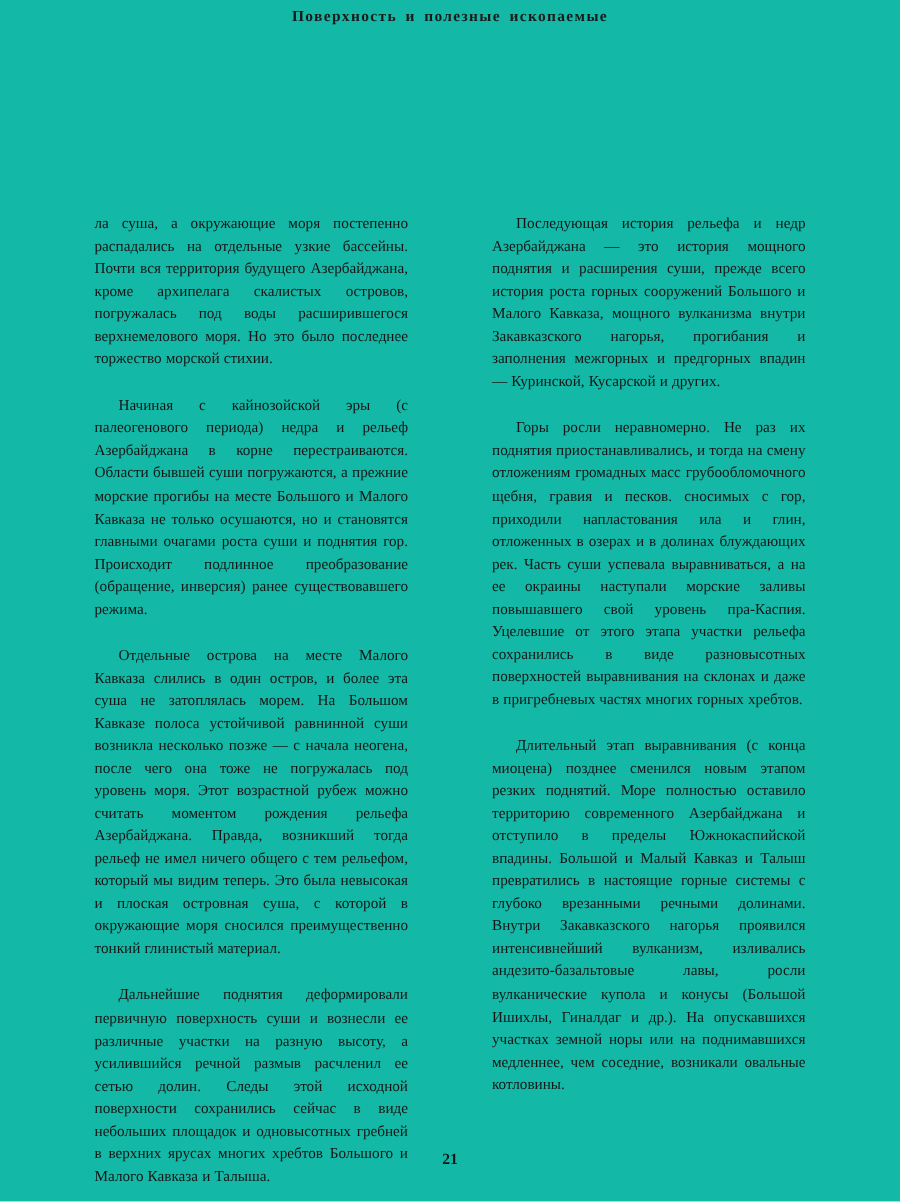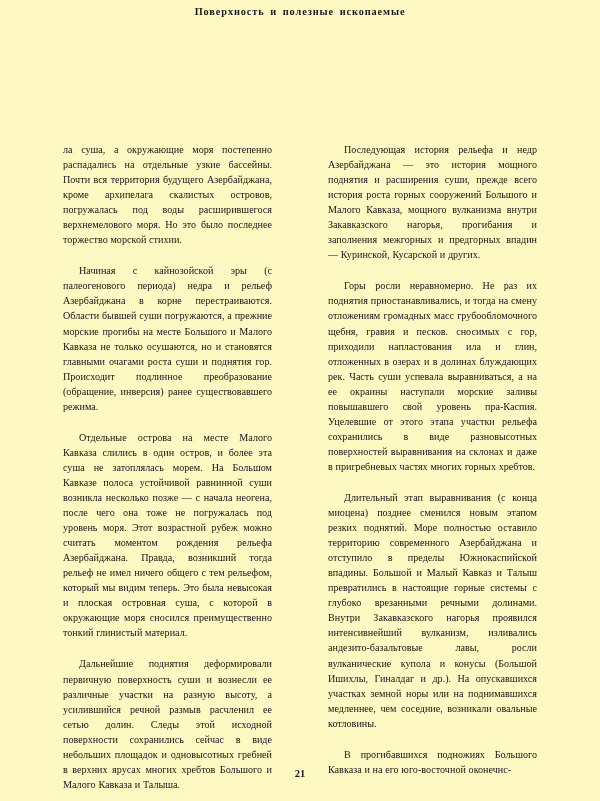--- a/index.html
+++ b/index.html
@@ -11,21 +11,21 @@
     width: 600px;
     height: 801px;
     font-family: "Liberation Serif", "DejaVu Serif", serif;
     color: #1c1c1c;
     overflow: hidden;
   }
   .page {
     position: relative;
     width: 600px;
     height: 801px;
-    background: #fef9c3;
+    background: #14b8a6;
     box-sizing: border-box;
   }
   .running-head {
     position: absolute;
     top: 6px;
     left: 0;
     width: 600px;
     text-align: center;
     font-size: 10.3px;
     font-weight: 600;
@@ -82,20 +82,19 @@
       <p class="cont">ла суша, а окружающие моря постепенно распадались на отдельные узкие бассейны. Почти вся территория будущего Азербайджана, кроме архипелага скалистых островов, погружалась под воды расширившегося верхнемелового моря. Но это было последнее торжество морской стихии.</p>
       <p>Начиная с кайнозойской эры (с палеогенового периода) недра и рельеф Азербайджана в корне перестраиваются. Области бывшей суши погружаются, а прежние морские прогибы на месте Большого и Малого Кавказа не только осушаются, но и становятся главными очагами роста суши и поднятия гор. Происходит подлинное преобразование (обращение, инверсия) ранее существовавшего режима.</p>
       <p>Отдельные острова на месте Малого Кавказа слились в один остров, и более эта суша не затоплялась морем. На Большом Кавказе полоса устойчивой равнинной суши возникла несколько позже — с начала неогена, после чего она тоже не погружалась под уровень моря. Этот возрастной рубеж можно считать моментом рождения рельефа Азербайджана. Правда, возникший тогда рельеф не имел ничего общего с тем рельефом, который мы видим теперь. Это была невысокая и плоская островная суша, с которой в окружающие моря сносился преимущественно тонкий глинистый материал.</p>
       <p>Дальнейшие поднятия деформировали первичную поверхность суши и вознесли ее различные участки на разную высоту, а усилившийся речной размыв расчленил ее сетью долин. Следы этой исходной поверхности сохранились сейчас в виде небольших площадок и одновысотных гребней в верхних ярусах многих хребтов Большого и Малого Кавказа и Талыша.</p>
     </div>
 
     <div class="col">
       <p>Последующая история рельефа и недр Азербайджана — это история мощного поднятия и расширения суши, прежде всего история роста горных сооружений Большого и Малого Кавказа, мощного вулканизма внутри Закавказского нагорья, прогибания и заполнения межгорных и предгорных впадин — Куринской, Кусарской и других.</p>
       <p>Горы росли неравномерно. Не раз их поднятия приостанавливались, и тогда на смену отложениям громадных масс грубообломочного щебня, гравия и песков. сносимых с гор, приходили напластования ила и глин, отложенных в озерах и в долинах блуждающих рек. Часть суши успевала выравниваться, а на ее окраины наступали морские заливы повышавшего свой уровень пра-Каспия. Уцелевшие от этого этапа участки рельефа сохранились в виде разновысотных поверхностей выравнивания на склонах и даже в пригребневых частях многих горных хребтов.</p>
       <p>Длительный этап выравнивания (с конца миоцена) позднее сменился новым этапом резких поднятий. Море полностью оставило территорию современного Азербайджана и отступило в пределы Южнокаспийской впадины. Большой и Малый Кавказ и Талыш превратились в настоящие горные системы с глубоко врезанными речными долинами. Внутри Закавказского нагорья проявился интенсивнейший вулканизм, изливались андезито-базальтовые лавы, росли вулканические купола и конусы (Большой Ишихлы, Гиналдаг и др.). На опускавшихся участках земной норы или на поднимавшихся медленнее, чем соседние, возникали овальные котловины.</p>
-      <p>В прогибавшихся подножиях Большого Кавказа и на его юго-восточной оконечнс-</p>
     </div>
 
   </div>
 
   <div class="folio">21</div>
 
 </div>
 
 </body></html>

